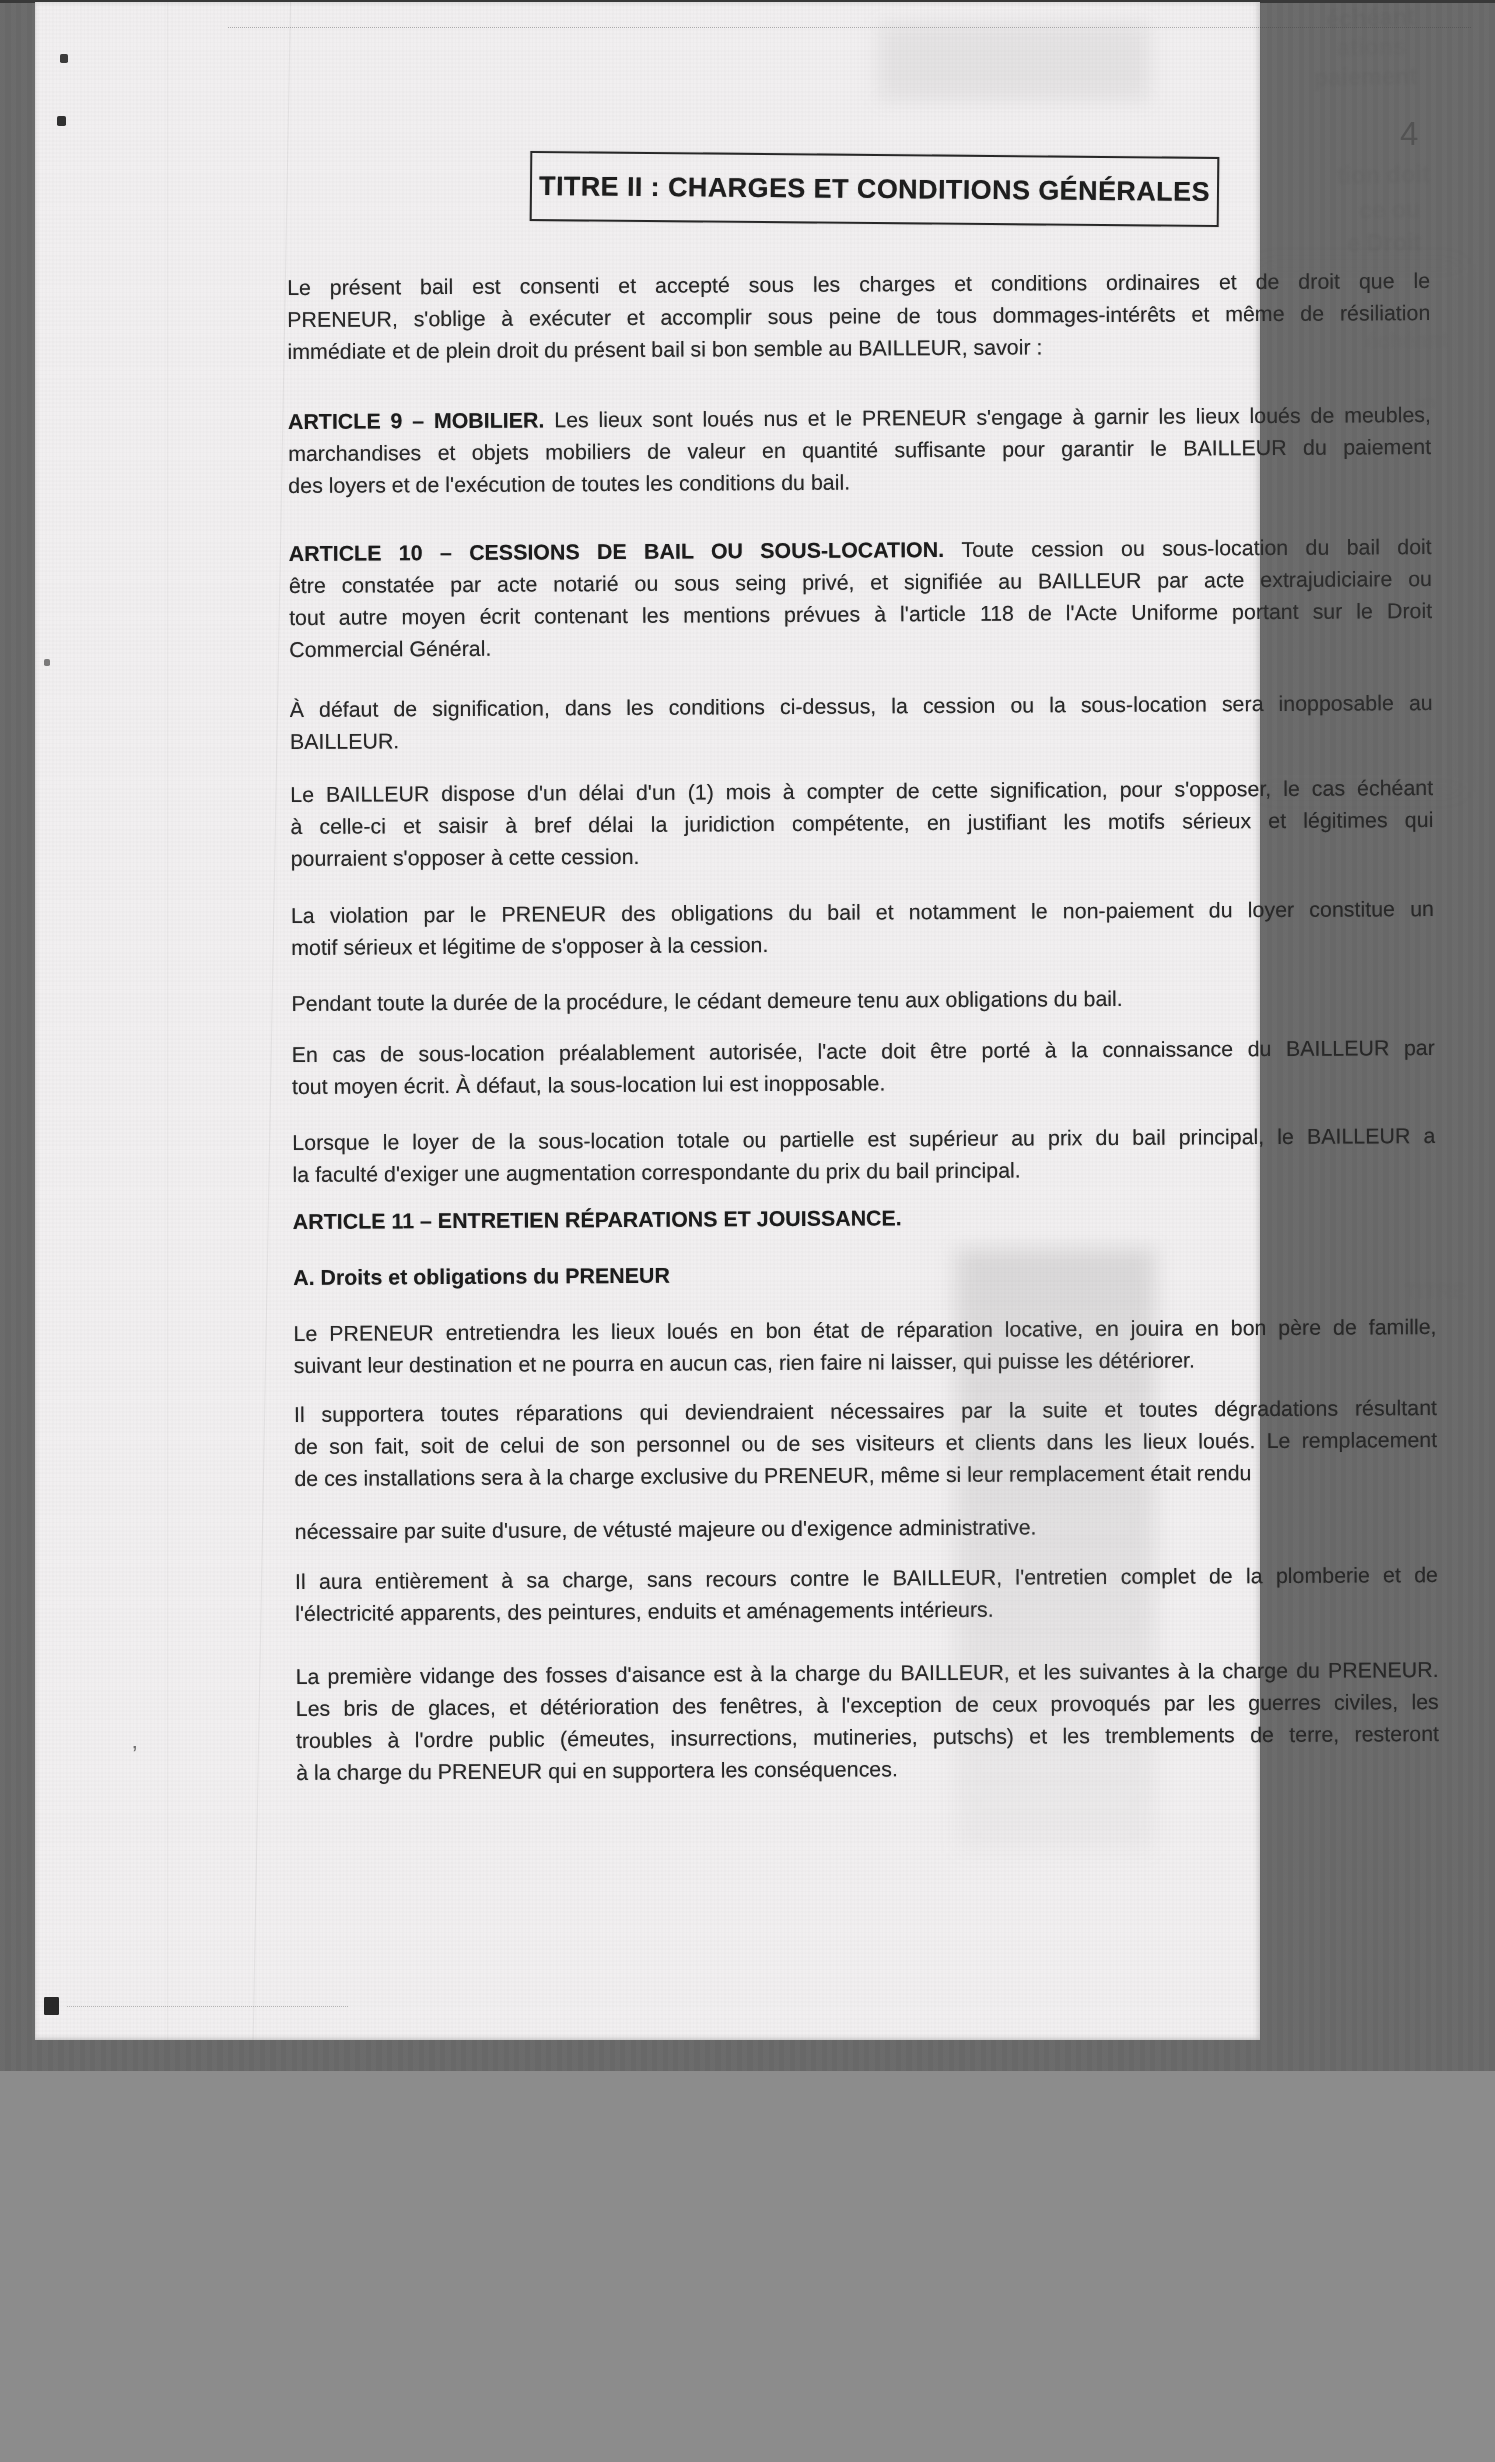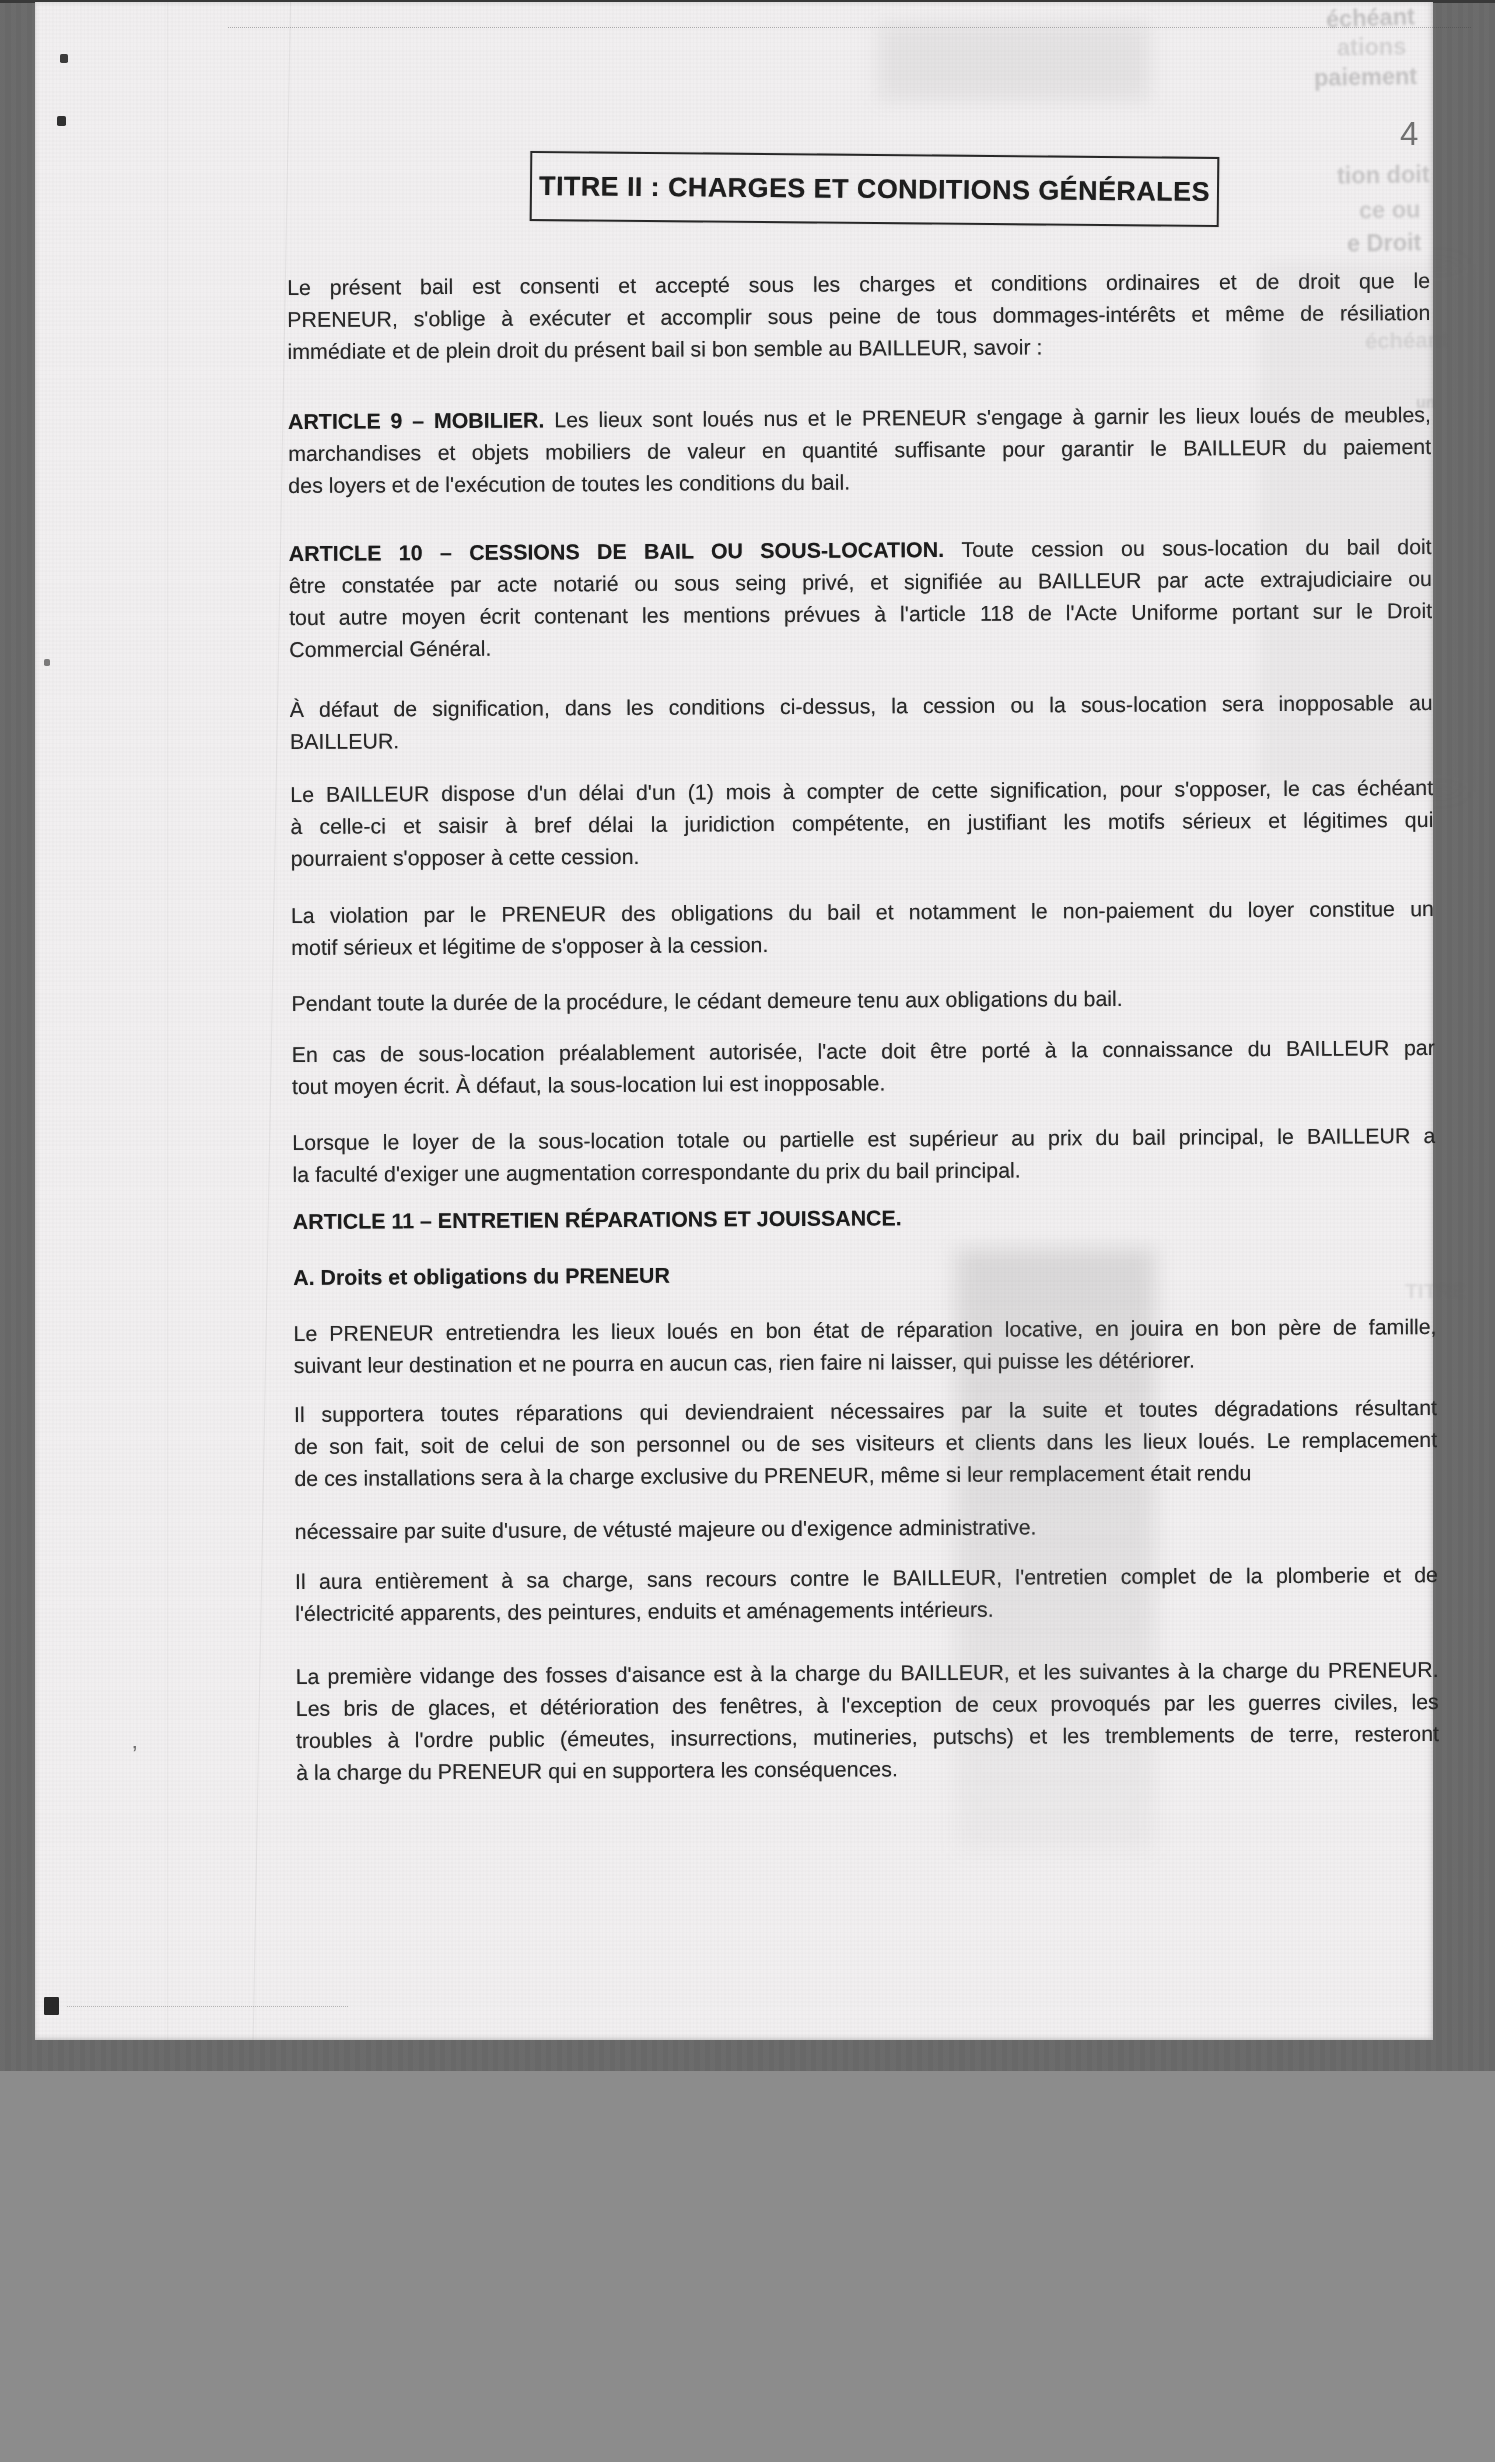--- a/index.html
+++ b/index.html
@@ -5,21 +5,21 @@
   html,body{margin:0;padding:0;}
   body{background:#8e8e8e;font-family:"Liberation Sans", sans-serif;}
   .canvas{position:relative;width:1495px;height:2462px;overflow:hidden;background:#8c8c8c;}
 
   
   .scan-frame{position:absolute;left:0;top:0;width:1495px;height:2071px;background:#686868;
     background-image:repeating-linear-gradient(90deg, rgba(255,255,255,.025) 0 5.3px, rgba(0,0,0,0) 5.3px 10.6px);}
   .top-edge{position:absolute;left:0;top:0;width:1495px;height:2.9px;background:#383838;}
 
   
-  .page{position:absolute;left:35px;top:2.3px;width:1398px;height:2038px;background:#f1eff0;
+  .page{position:absolute;left:35px;top:2.3px;width:1225px;height:2038px;background:#f1eff0;
     background-image:
       repeating-linear-gradient(0deg, rgba(0,0,0,.012) 0 1.8px, rgba(0,0,0,0) 1.8px 4.1px),
       repeating-linear-gradient(90deg, rgba(0,0,0,.010) 0 1.2px, rgba(0,0,0,0) 1.2px 3.5px);
     box-shadow: inset -2.3px 0 5.9px rgba(0,0,0,.12), inset 0 -1.8px 4.7px rgba(0,0,0,.10);}
 
   
   .crease{position:absolute;top:0;width:1.2px;height:2038px;background:rgba(70,70,70,.07);}
   .crease.c1{left:132px;background:rgba(70,70,70,.05);}
   .crease.c2{left:255px;transform:rotate(1.05deg);transform-origin:top center;background:rgba(70,70,70,.08);}
 

